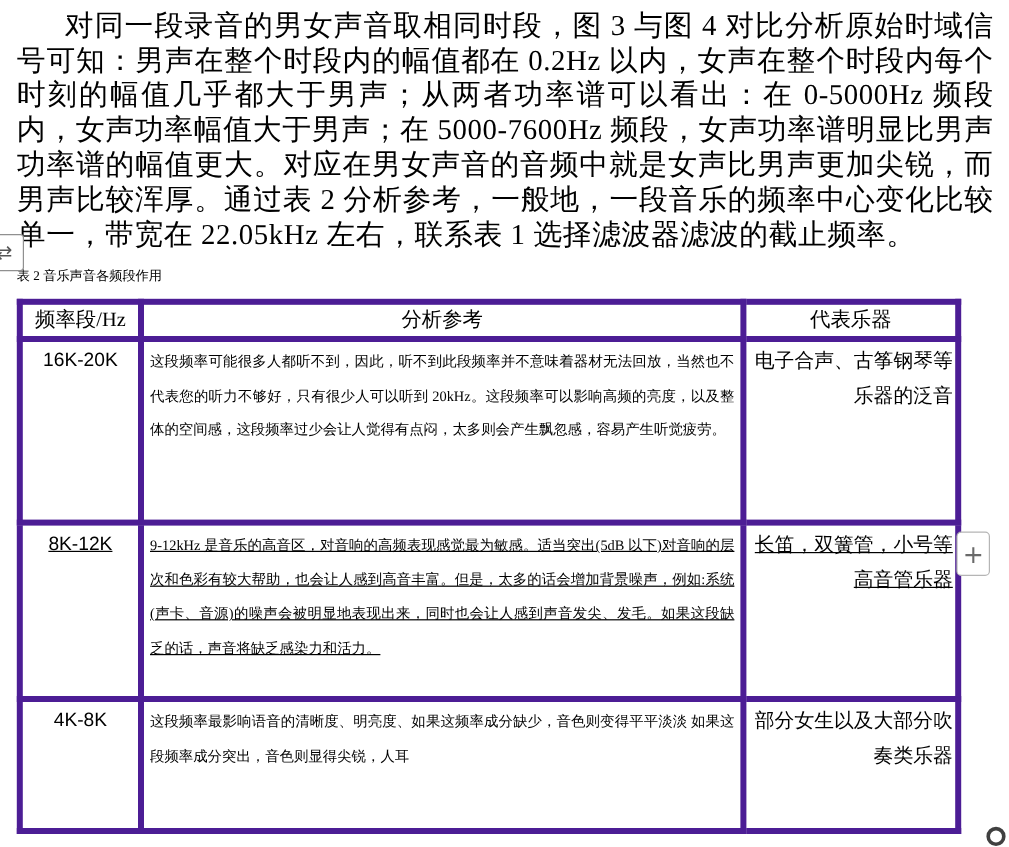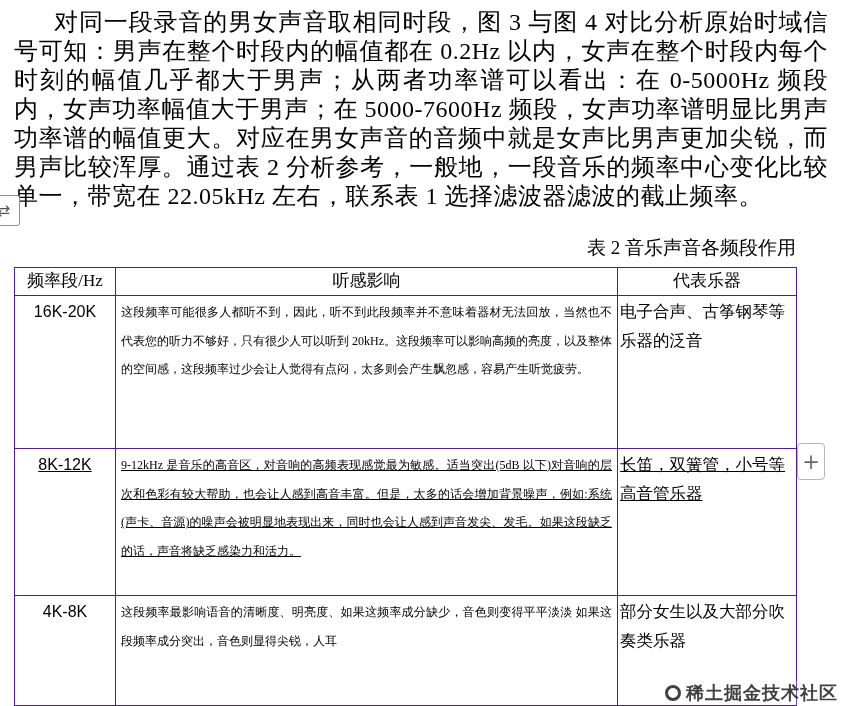--- a/index.html
+++ b/index.html
@@ -13,35 +13,35 @@
   }
   .para {
     margin:8px 13px 0 14px;
     font-size:24px;
     line-height:29px;
     text-align:justify;
     text-indent:40px;
     letter-spacing:0.5px;
   }
   .caption {
-    margin-top:26px;
+    margin-top:8px;
     margin-left:14px;
     width:782px;
-    text-align:right;
-    font-size:19px;
+    text-align:left;
+    font-size:11px;
     line-height:22px;
   }
   table.freq-table {
     border-collapse:collapse;
     table-layout:fixed;
     width:782px;
     margin:8px 0 0 14px;
   }
   .freq-table th, .freq-table td {
-    border:1px solid #4c1d95;
+    border:5px solid #4c1d95;
     vertical-align:top;
     overflow:hidden;
   }
   .freq-table th {
     font-weight:normal;
     font-size:17px;
     height:28px;
     line-height:26px;
     text-align:center;
   }
@@ -52,21 +52,21 @@
     padding-top:2px;
     font-family:"Liberation Sans","DejaVu Sans",sans-serif;
   }
   td.col-impact {
     text-align:justify;
     font-size:12px;
     line-height:28.6px;
     padding:2px 5px 0 5px;
   }
   td.col-instr {
-    text-align:left;
+    text-align:right;
     font-size:16.5px;
     line-height:28.6px;
     padding:2px 2px 0 2px;
   }
   tr.r1 td { height:153px; }
   tr.r2 td { height:89px; }
   tr.r3 td { height:147px;text-decoration:underline; }
   tr.r4 td { height:110px; }
 
   .side-tool {
@@ -140,21 +140,21 @@
 
   <table class="freq-table">
     <colgroup>
       <col style="width:101px">
       <col style="width:502px">
       <col style="width:179px">
     </colgroup>
     <thead>
       <tr>
         <th>频率段/Hz</th>
-        <th>听感影响</th>
+        <th>分析参考</th>
         <th>代表乐器</th>
       </tr>
     </thead>
     <tbody>
       <tr class="r1">
         <td class="col-band">16K-20K</td>
         <td class="col-impact">这段频率可能很多人都听不到，因此，听不到此段频率并不意味着器材无法回放，当然也不代表您的听力不够好，只有很少人可以听到 20kHz。这段频率可以影响高频的亮度，以及整体的空间感，这段频率过少会让人觉得有点闷，太多则会产生飘忽感，容易产生听觉疲劳。</td>
         <td class="col-instr">电子合声、古筝钢琴等乐器的泛音</td>
       </tr>
       <tr class="r3">
@@ -175,14 +175,13 @@
 <div class="side-tool">
   <span>⇄</span>
 </div>
 
 <div class="plus-btn">
   <span>+</span>
 </div>
 
 <div class="watermark">
   <span class="wm-logo"></span>
-  <span>稀土掘金技术社区</span>
 </div>
 
 </body></html>

